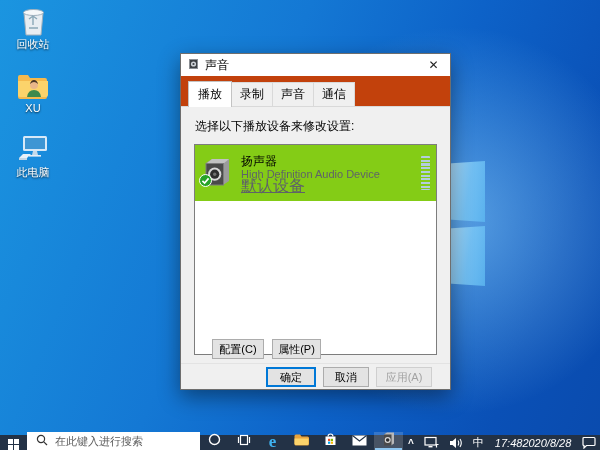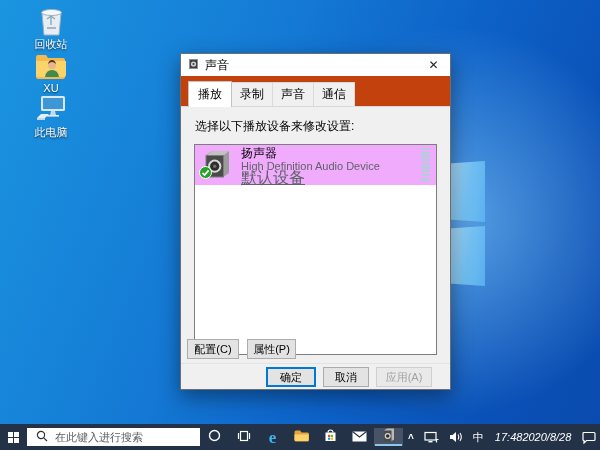--- a/index.html
+++ b/index.html
@@ -15,21 +15,21 @@
 
   
   .win-pane { position:absolute; z-index:1;
     background:linear-gradient(100deg, rgba(198,233,252,.95) 0%, rgba(120,198,246,.88) 60%, rgba(92,182,240,.85) 100%);
     clip-path:polygon(0 5%, 100% 0, 100% 100%, 0 95%);
   }
   .pane-top { left:441px; top:161px; width:44px; height:61px; }
   .pane-bottom { left:441px; top:226px; width:44px; height:60px; }
 
   
-  .desktop-icons { position:absolute; left:20px; top:6px; z-index:2; display:flex; flex-direction:column; gap:0; }
+  .desktop-icons { position:absolute; left:2px; top:6px; z-index:2; display:flex; flex-direction:column; gap:20px; }
   .desk-icon { width:62px; display:flex; flex-direction:column; align-items:center; cursor:default; }
   .desk-icon .glyph { height:30px; display:flex; align-items:flex-end; }
   .desk-icon .cap { margin-top:2px; font-size:11px; color:#fff; text-shadow:0 1px 2px rgba(0,0,0,.75); line-height:12px; }
 
   
   .dialog { position:absolute; left:180px; top:53px; width:271px; height:337px; z-index:5;
     background:#f0f0f0; border:1px solid #6e6e6e; box-shadow:0 7px 20px rgba(0,0,0,.42);
     font-size:12px; color:#000; }
   .titlebar { height:22px; background:#fff; display:flex; align-items:center; padding-left:7px; }
   .titlebar .ttl { margin-left:5px; font-size:12px; }
@@ -37,52 +37,52 @@
     color:#222; font-size:12px; cursor:default; }
 
   .tabstrip { display:flex; align-items:flex-end; border-bottom:1px solid #d9d9d9; padding:5px 0 0 7px; background:#c2410c; }
   .tab { border:1px solid #d9d9d9; border-bottom:none; background:#f0f0f0; padding:3px 8px; margin-right:-1px;
     font-size:12px; position:relative; }
   .tab.active { background:#fff; border-color:#c3c3c3; padding:4px 9px 4px; margin-bottom:-1px; z-index:2; }
 
   .instruction { margin:11px 14px 9px; font-size:12px; }
 
   .listbox { margin:0 13px; height:211px; background:#fff; border:1px solid #7d7d7d; overflow:hidden; }
-  .device-item { height:40px; display:flex; align-items:center; background:#f0abfc; padding:0 6px 0 7px; }
+  .device-item { height:56px; display:flex; align-items:center; background:#84cc16; padding:0 6px 0 7px; }
   .dev-ic { position:relative; width:30px; height:30px; flex:none; }
   .dev-badge { position:absolute; left:-3px; bottom:-2px; }
   .dev-text { margin-left:9px; flex:1; min-width:0; }
   .dev-name   { font-size:12px; line-height:13px; color:#000; }
   .dev-desc   { font-size:11px; line-height:12px; color:#5f6368; }
   .dev-status { font-size:16px; line-height:12px; color:#5f6368;text-decoration:underline; }
   .dev-meter { width:9px; height:34px; flex:none;
     background:repeating-linear-gradient(to bottom, #b3cddd 0 2.2px, rgba(0,0,0,0) 2.2px 3.7px);
     border-radius:1px; }
 
-  .btnrow { position:absolute; left:0; right:0; top:285px; display:flex; padding:0 6px; }
+  .btnrow { position:absolute; left:0; right:0; top:285px; display:flex; padding:0 31px; }
   .btn { height:20px; background:#e3e3e3; border:1px solid #acacac; font-size:11px; color:#000;
     display:flex; align-items:center; justify-content:center; cursor:default; font-family:inherit; }
   .btn.disabled { background:#e9e9e9; border-color:#cfcfcf; color:#a3a3a3; }
   .btn-config { width:52px; }
   .split { display:flex; margin-left:auto; }
   .btn-setdef { width:56px; }
   .btn-setdef-arrow { width:15px; margin-left:-1px; }
   .arrow-down { width:0; height:0; border-left:3.5px solid transparent; border-right:3.5px solid transparent;
     border-top:4px solid #aeaeae; }
   .btn-props { width:49px; margin-left:8px; }
 
   .footer { position:absolute; left:0; right:0; top:309px; height:27px; border-top:1px solid #e3e3e3;
     display:flex; justify-content:flex-end; align-items:center; padding-right:18px; gap:7px; }
   .btn-ok { width:50px; border-color:#0078d7; box-shadow:inset 0 0 0 1px #0078d7; }
   .btn-cancel { width:46px; }
   .btn-apply { width:56px; }
 
   
-  .taskbar { position:absolute; left:0; bottom:0; width:600px; height:26px; background:#233246; z-index:10;
-    display:flex; align-items:center; color:#fff; }
+  .taskbar { position:absolute; left:0; bottom:0; width:600px; height:15px; background:#233246; z-index:10;
+    display:flex; align-items:flex-end; color:#fff; }
   .tb-btn { display:flex; align-items:center; justify-content:center; flex:none; }
   .start-btn { width:27px; }
   .win-logo { display:grid; grid-template-columns:5px 5px; grid-template-rows:5px 5px; gap:1px; }
   .win-logo span { background:#fff; }
   .searchbox { width:188px; background:#fff; display:flex; align-items:center; padding-left:9px; gap:7px; }
   .searchbox input { border:none; outline:none; background:transparent; font-size:11px; width:145px;
     font-family:inherit; color:#444; }
   .searchbox input::placeholder { color:#5c5c5c; opacity:1; }
   .app-btn { width:29px; position:relative; }
   .app-btn.active { background:rgba(255,255,255,.17); }

